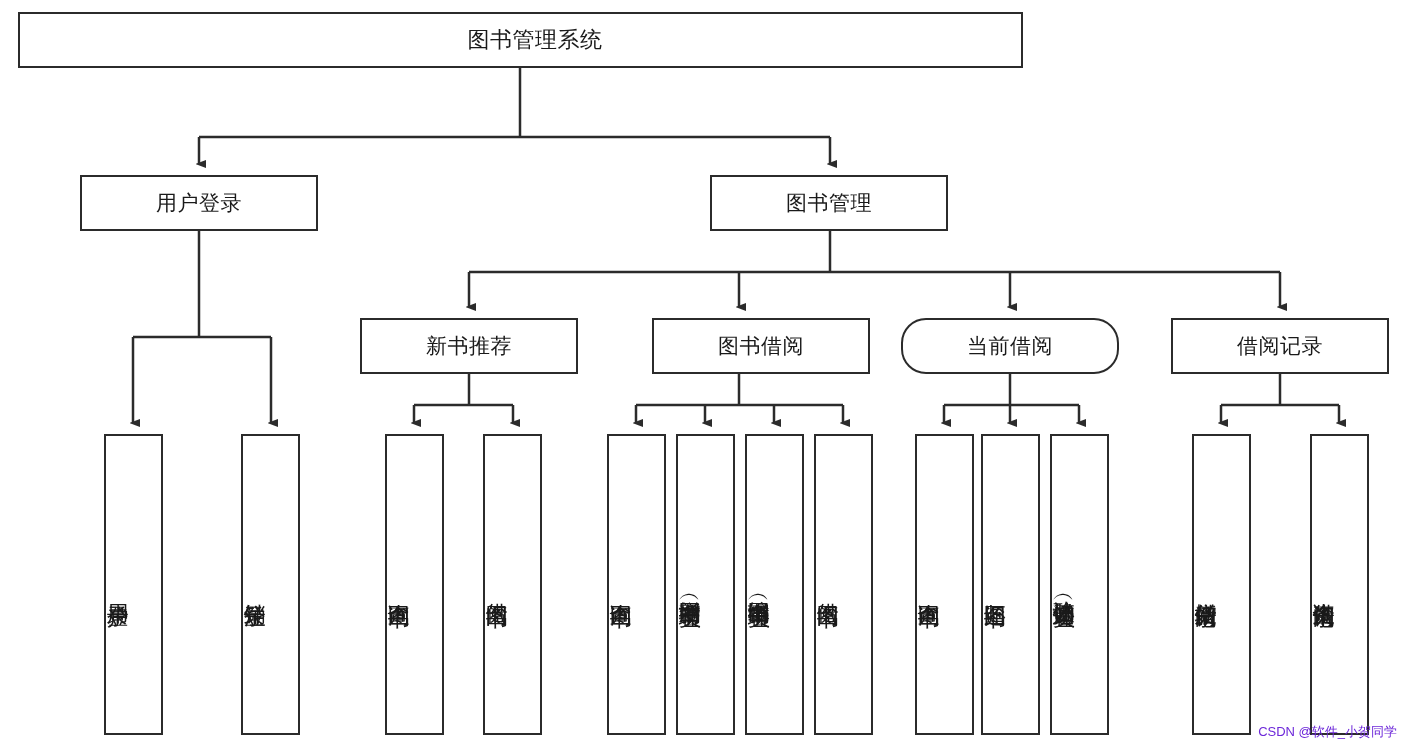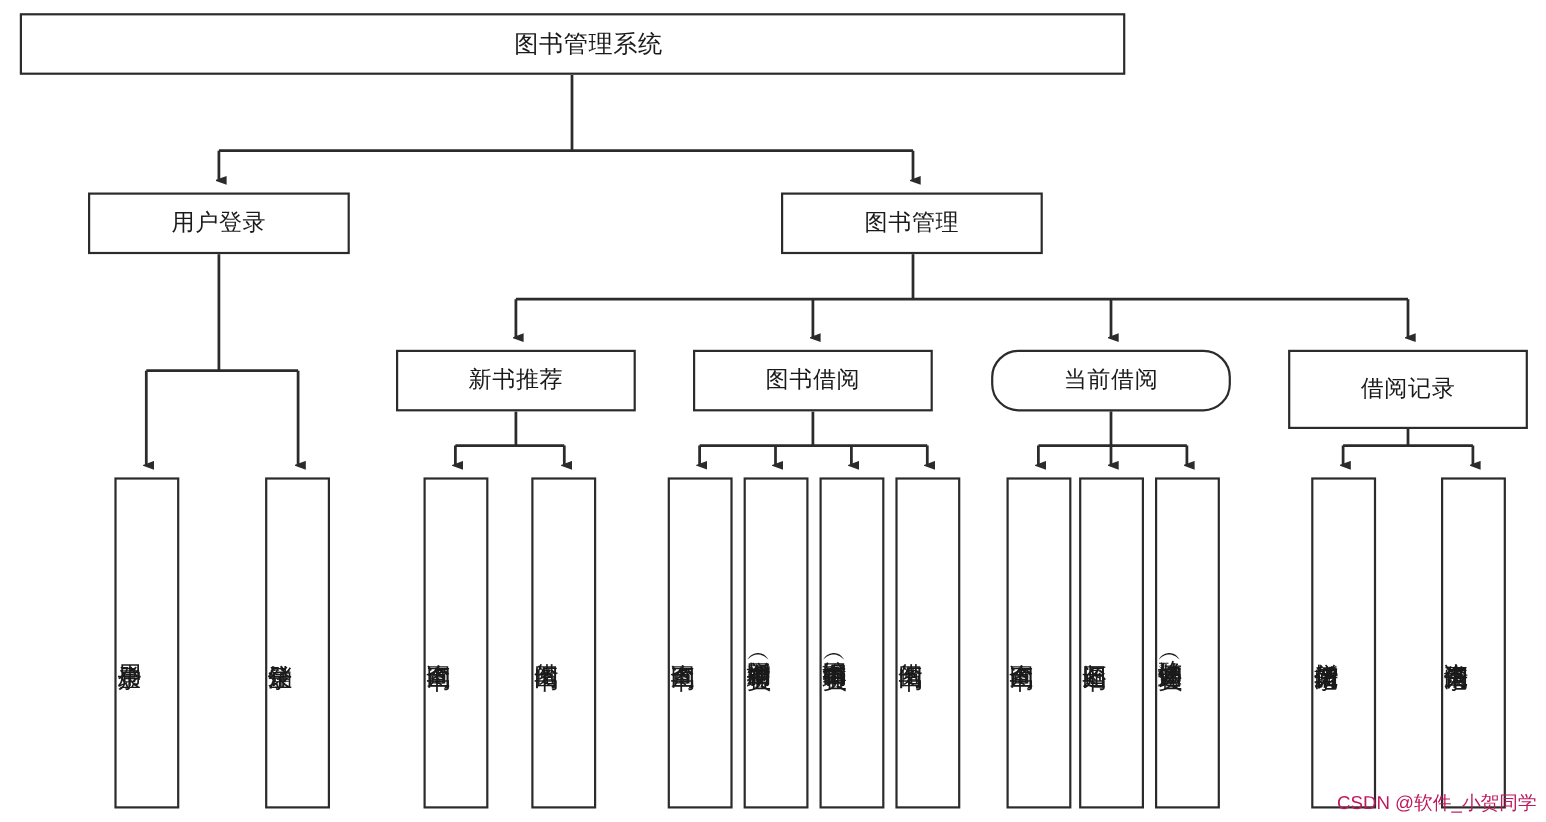--- a/index.html
+++ b/index.html
@@ -57,22 +57,22 @@
     font-size: 22px;
     line-height: 1.08;
     letter-spacing: 1px;
     white-space: nowrap;
     text-align: left;
   }
   .watermark {
     position: absolute;
     right: 8px;
     bottom: 6px;
-    font-size: 17px;
-    color: #be185d;
+    font-size: 13px;
+    color: #6d28d9;
     white-space: nowrap;
     z-index: 5;
   }
 </style>
 </head>
 <body>
 
 <div id="diagram">
 
   <svg class="connectors" viewBox="0 0 1405 747">
@@ -132,27 +132,27 @@
   <div class="node" style="left:80px; top:175px; width:238px; height:56px;">
     <span class="label">用户登录</span>
   </div>
   <div class="node" style="left:710px; top:175px; width:238px; height:56px;">
     <span class="label">图书管理</span>
   </div>
 
   <div class="node" style="left:360px; top:318px; width:218px; height:56px;">
     <span class="label">新书推荐</span>
   </div>
-  <div class="node" style="left:630px; top:318px; width:218px; height:56px;">
+  <div class="node" style="left:652px; top:318px; width:218px; height:56px;">
     <span class="label">图书借阅</span>
   </div>
   <div class="node" style="left:901px; top:318px; width:218px; height:56px;border-radius:25px;">
     <span class="label">当前借阅</span>
   </div>
-  <div class="node" style="left:1171px; top:318px; width:218px; height:72px;">
+  <div class="node" style="left:1171px; top:318px; width:218px; height:56px;">
     <span class="label">借阅记录</span>
   </div>
 
   <div class="node leaf" style="left:104px; top:434px; width:59px; height:301px;">
     <span class="label">用户登录</span>
   </div>
   <div class="node leaf" style="left:241px; top:434px; width:59px; height:301px;">
     <span class="label">注销登录</span>
   </div>
 

